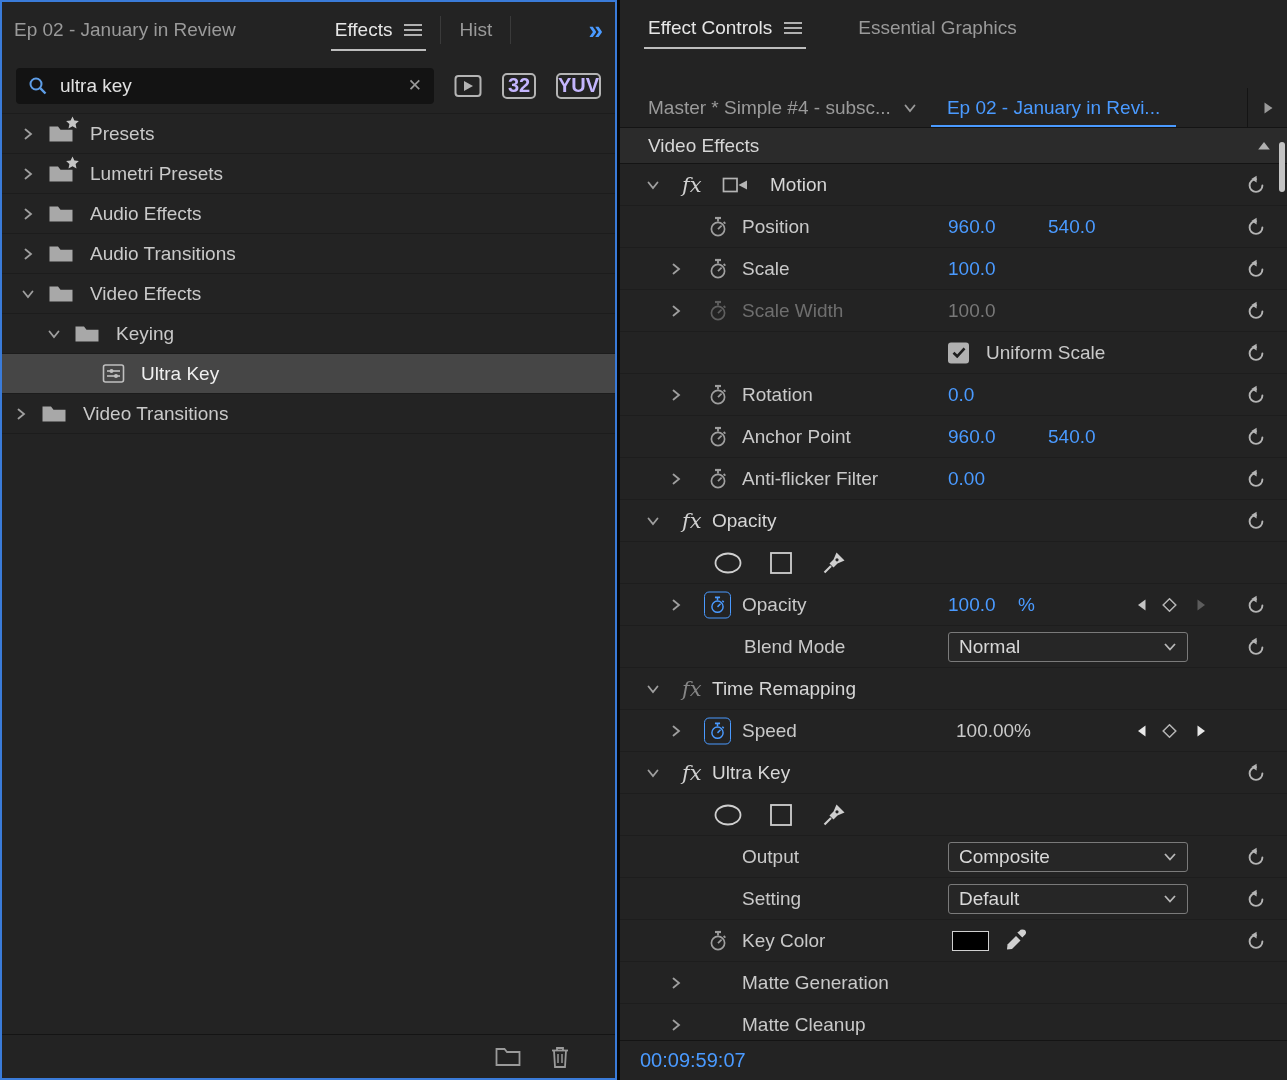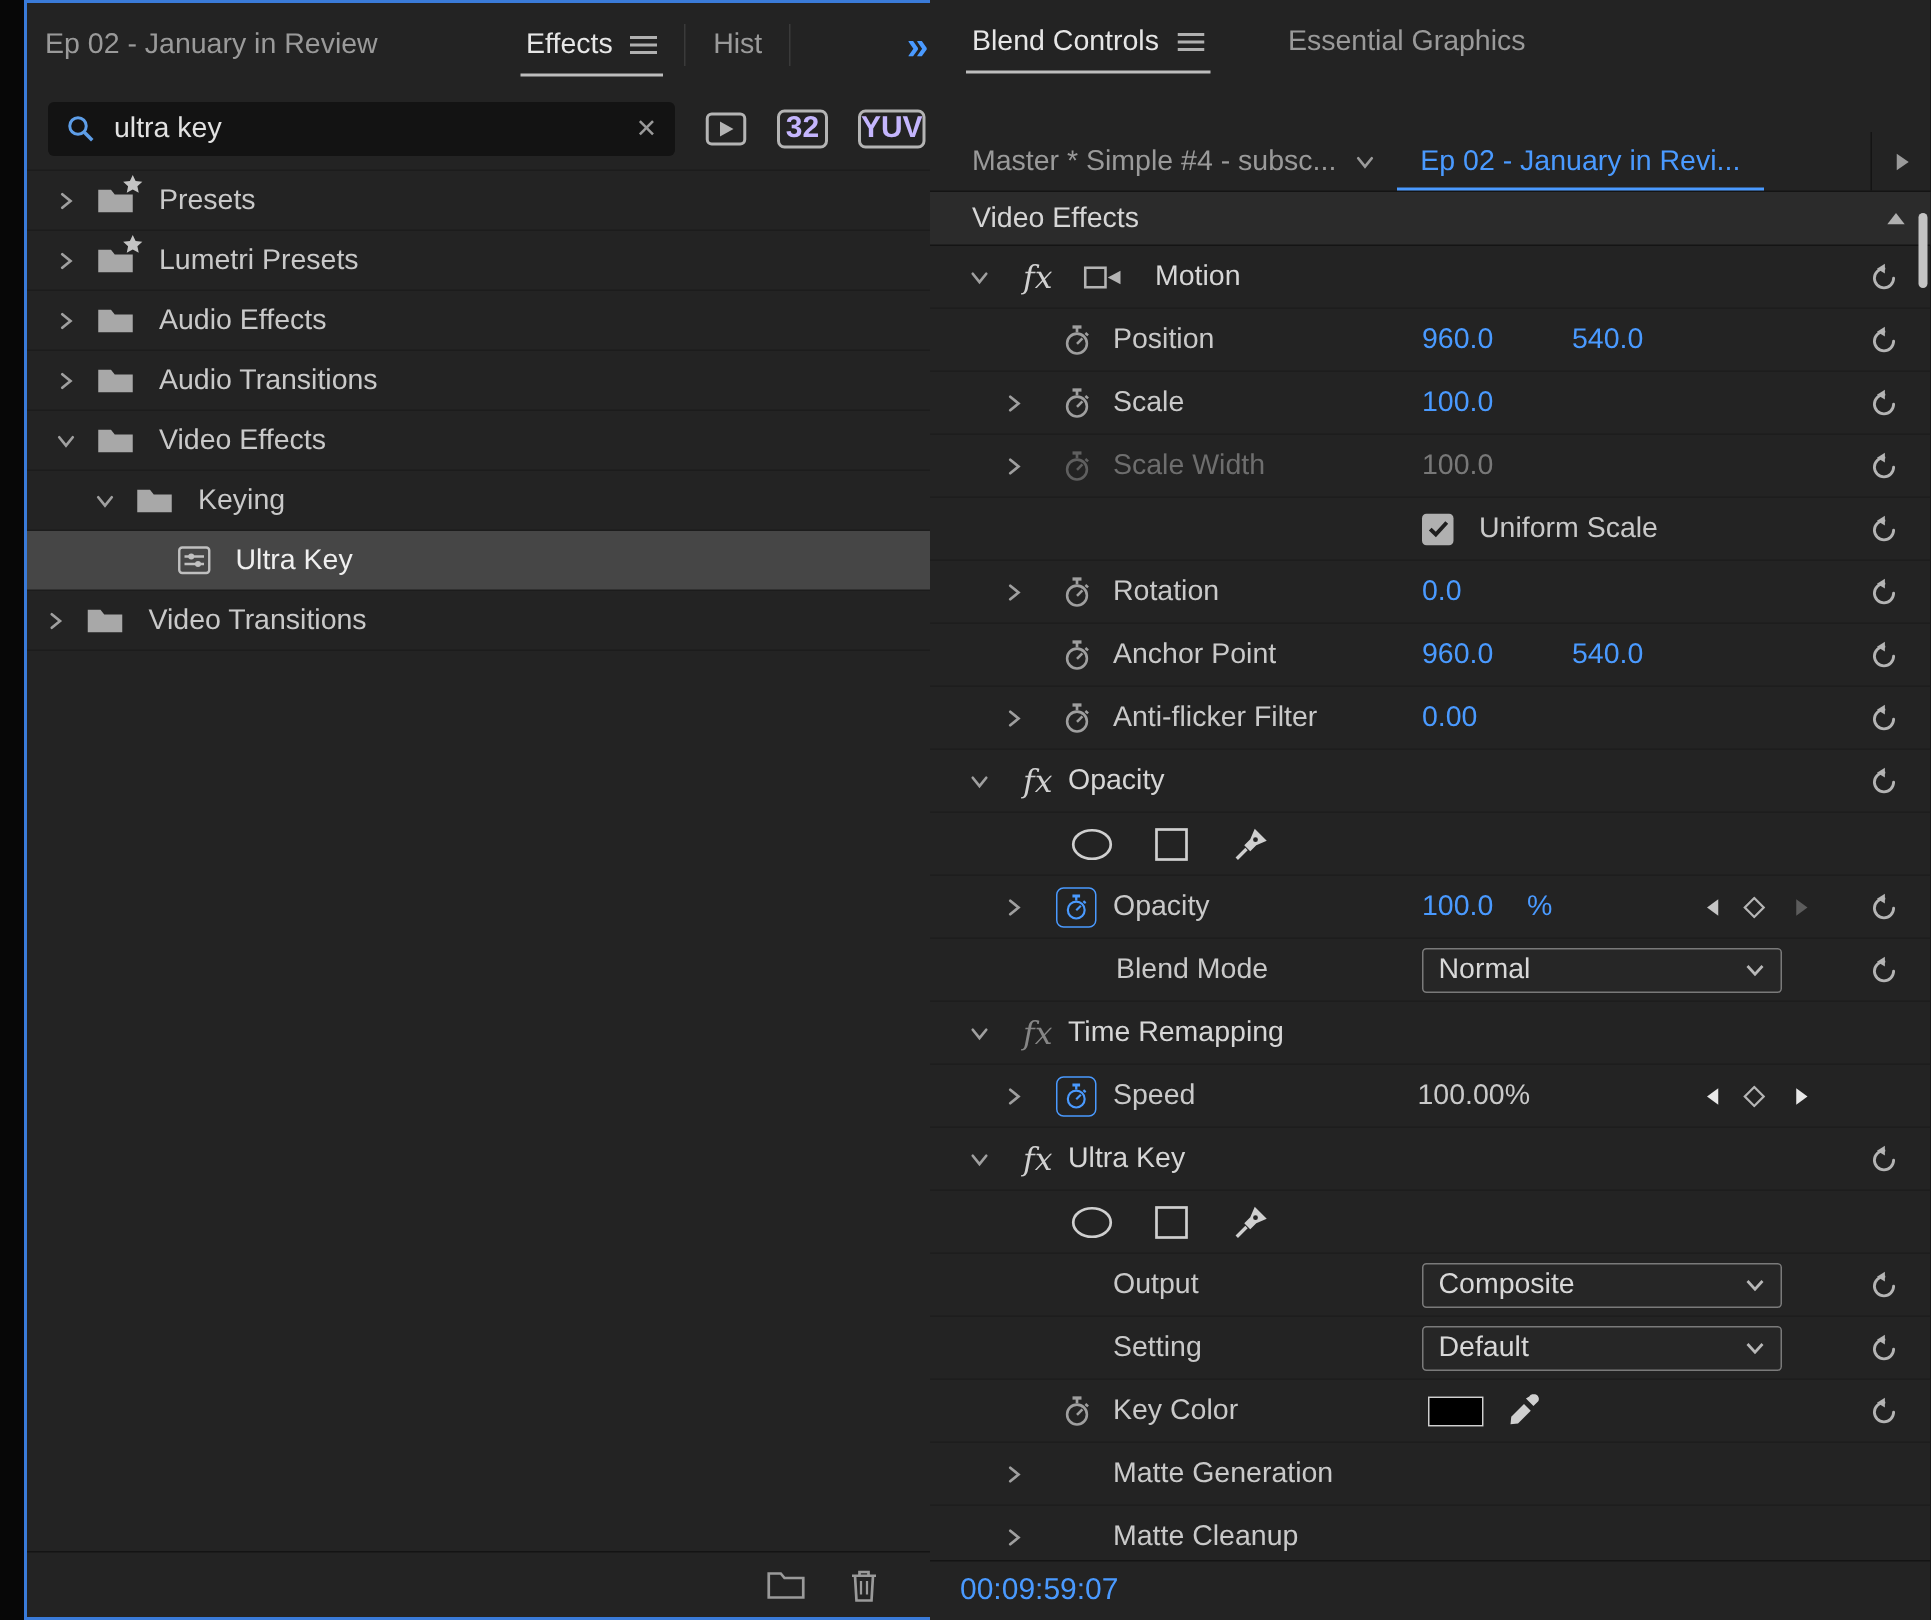--- a/index.html
+++ b/index.html
@@ -1,21 +1,21 @@
 <!DOCTYPE html>
 <html style="--accent: #4a9aff; --focus: #3a7bd9; --sel: #464646; --panel: #232323;"><head>
 <meta charset="utf-8">
 <style>
   * { margin:0; padding:0; box-sizing:border-box; }
   html,body { width:1287px; height:1080px; background:#070707; overflow:hidden;
     font-family:"Liberation Sans", sans-serif; color:#c9c9c9; }
   :root { --accent:#4a9aff; --focus:#3a7bd9; --sel:#464646; --panel:#232323; }
 
   .panel { position:absolute; top:0; height:1080px; background:var(--panel); display:flex; flex-direction:column; }
-  #left-panel { left:16px; width:617px; border:2px solid var(--focus); }
+  #left-panel { left:0; width:617px; border:2px solid var(--focus); }
   #right-panel { left:620px; width:667px; position:absolute; }
 
   .tabbar { display:flex; align-items:center; height:56px; padding:0 12px; font-size:19px; flex:none; }
   .tab-dim { color:#9a9a9a; white-space:nowrap; }
   .tab-active { position:relative; height:100%; display:flex; align-items:center; gap:12px; color:#e6e6e6; white-space:nowrap; }
   .tab-active::after { content:""; position:absolute; left:-4px; right:-4px; bottom:7px; height:2px; background:#bdbdbd; }
   .tab-sep { width:1px; height:28px; background:#3a3a3a; margin:0 18px; flex:none; }
   .flex1 { flex:1; } .flex05 { flex:0.6; }
   .overflow { color:var(--accent); font-size:26px; font-weight:bold; line-height:1; }
 
@@ -263,21 +263,21 @@
     </span>
   </div>
 </div>
 
 <div id="right-panel" class="panel">
 
   <div class="scroll-thumb"></div>
 
   <div class="tabbar" style="padding-left:28px">
     <div class="tab-active">
-      <span>Blend Controls</span>
+      <span>Effect Controls</span>
       <span class="icon">
         <svg width="18" height="14" viewBox="0 0 18 14">
             <g stroke="#b0b0b0" stroke-width="2">
               <line x1="0" y1="2" x2="18" y2="2"></line>
               <line x1="0" y1="7" x2="18" y2="7"></line>
               <line x1="0" y1="12" x2="18" y2="12"></line>
             </g>
           </svg>
       </span>
     </div>
@@ -612,21 +612,21 @@
       <span class="abs sw-box" style="left:84px">
           <svg width="17" height="19" viewBox="0 0 20 22">
             <line x1="7" y1="2" x2="13" y2="2" stroke="currentColor" stroke-width="2.2"></line>
             <line x1="10" y1="2" x2="10" y2="5.5" stroke="currentColor" stroke-width="1.8"></line>
             <circle cx="10" cy="13" r="6.6" fill="none" stroke="currentColor" stroke-width="1.7"></circle>
             <line x1="10" y1="13.2" x2="13.6" y2="9.6" stroke="currentColor" stroke-width="1.7"></line>
             <line x1="15.6" y1="6" x2="17.4" y2="7.6" stroke="currentColor" stroke-width="1.7"></line>
           </svg>
         </span>
       <span class="abs lbl" style="left:122px">Speed</span>
-      <span class="abs val-plain" style="left:325px">100.00%</span>
+      <span class="abs val-plain" style="left:336px">100.00%</span>
       <span class="abs icon kf-bright" style="left:516px">
           <svg width="11" height="14" viewBox="0 0 11 14">
             <path d="M9.5 1.5 L2 7 L9.5 12.5 Z" fill="currentColor"></path>
           </svg>
         </span>
       <span class="abs icon kf-outline" style="left:542px">
           <svg width="15" height="15" viewBox="0 0 15 15">
             <path d="M7.5 1.2 L13.8 7.5 L7.5 13.8 L1.2 7.5 Z" fill="none" stroke="currentColor" stroke-width="1.5"></path>
           </svg>
         </span>

